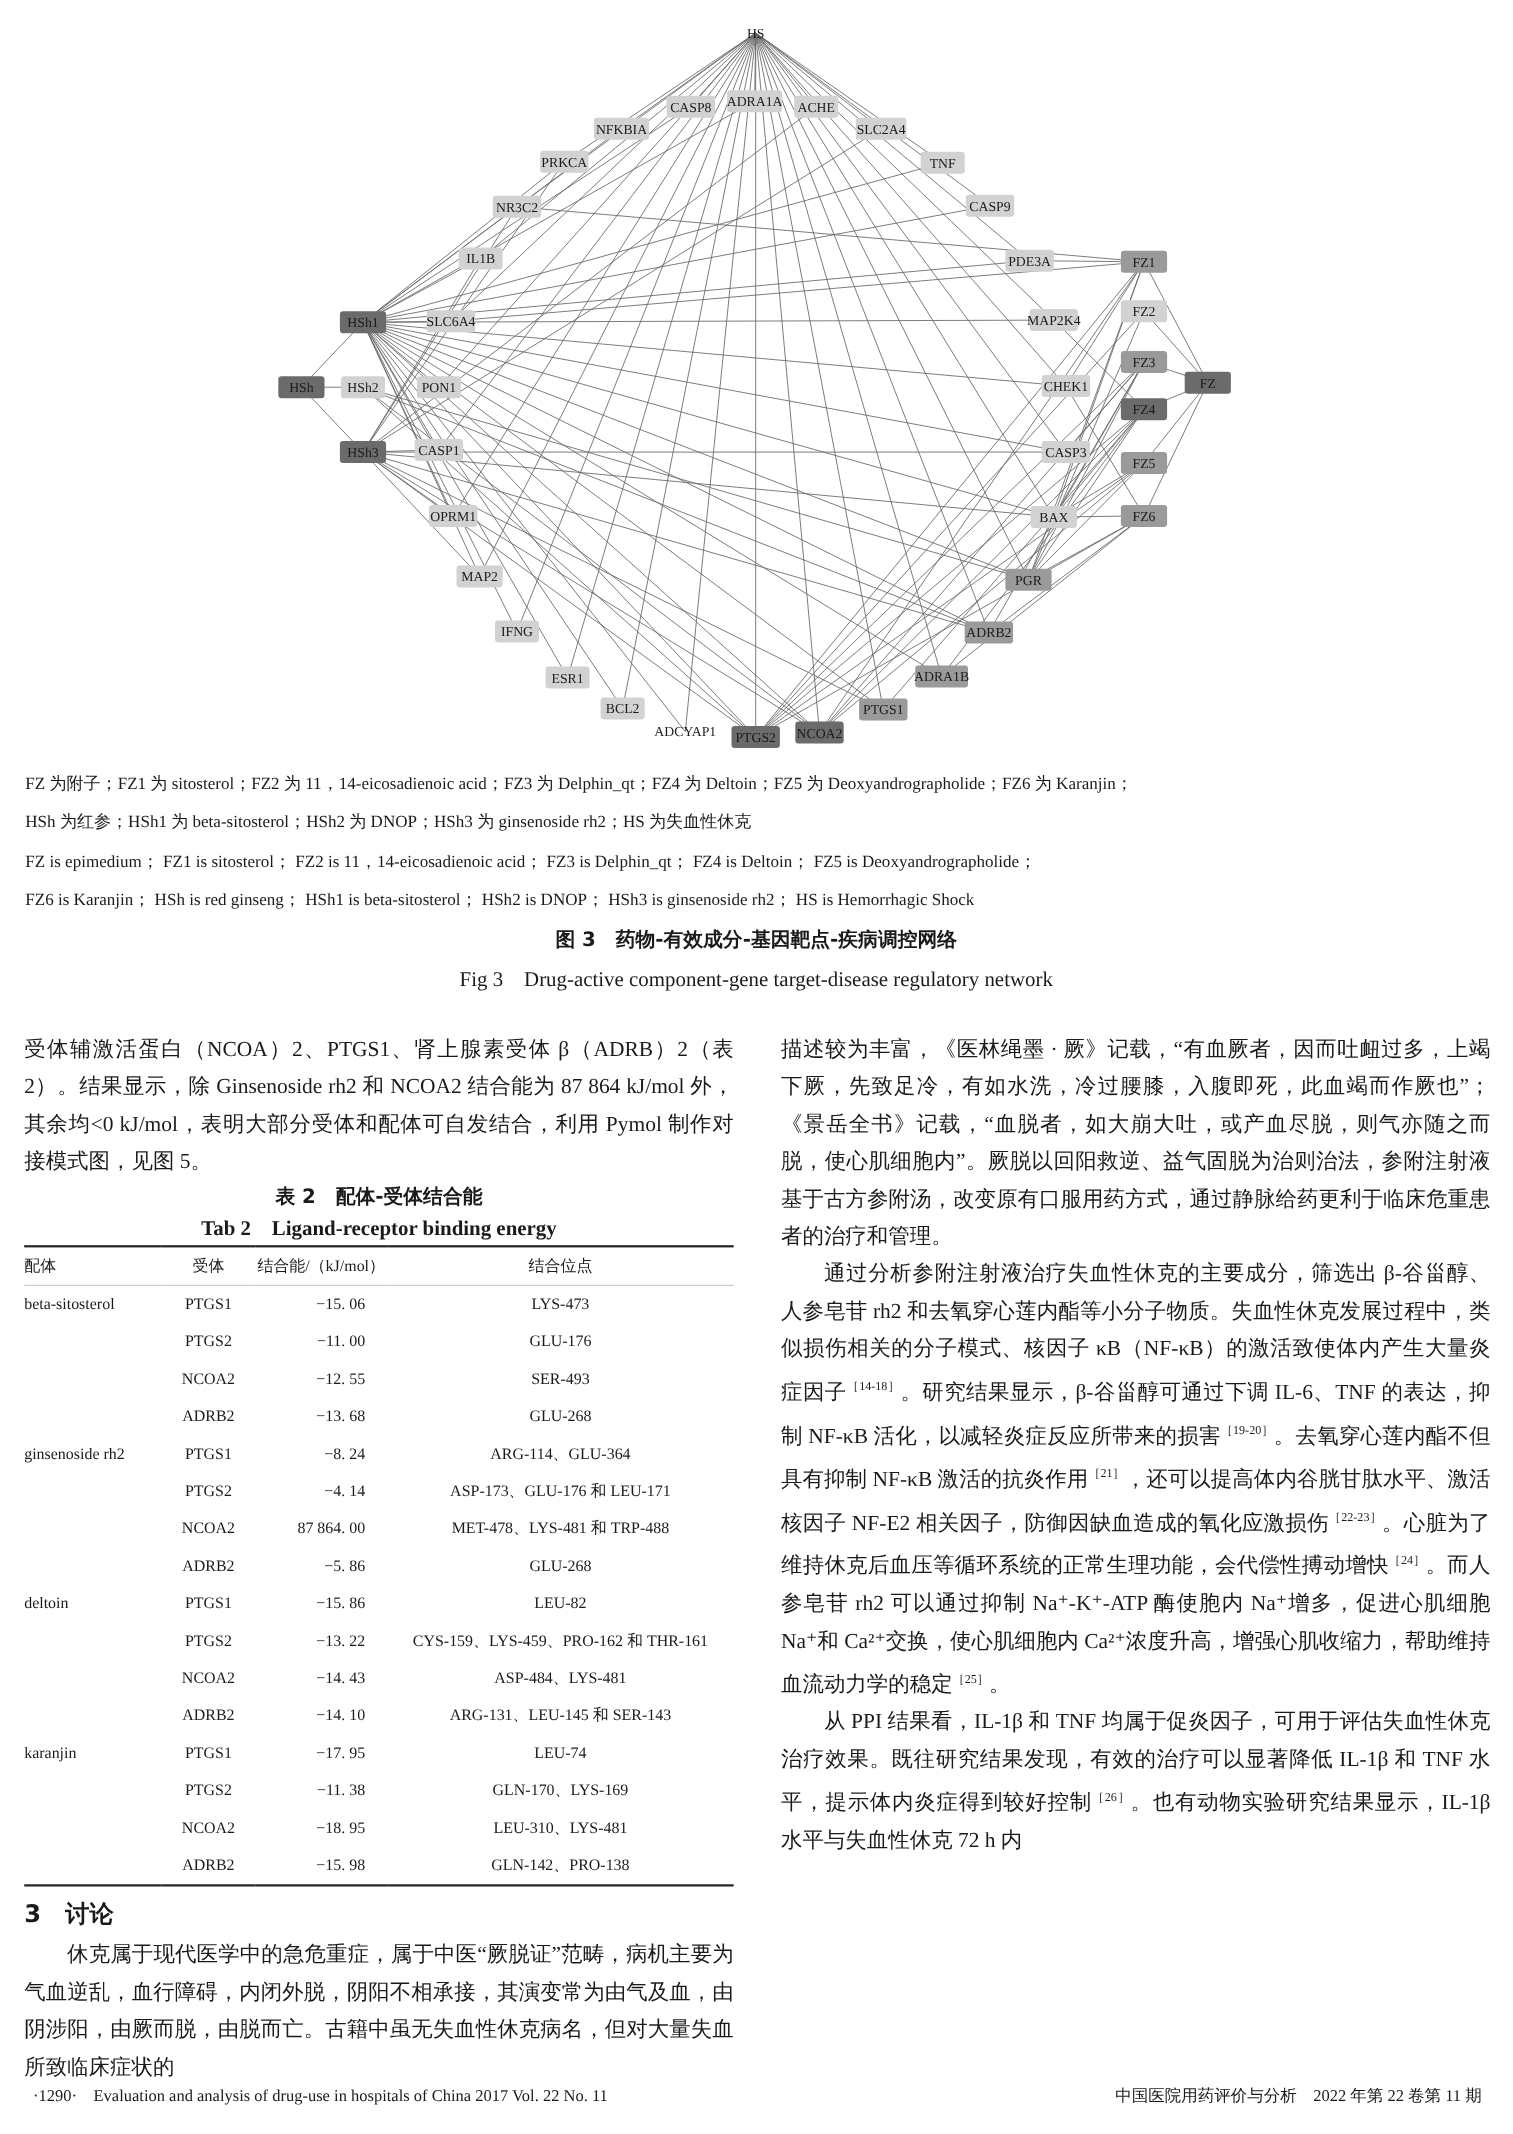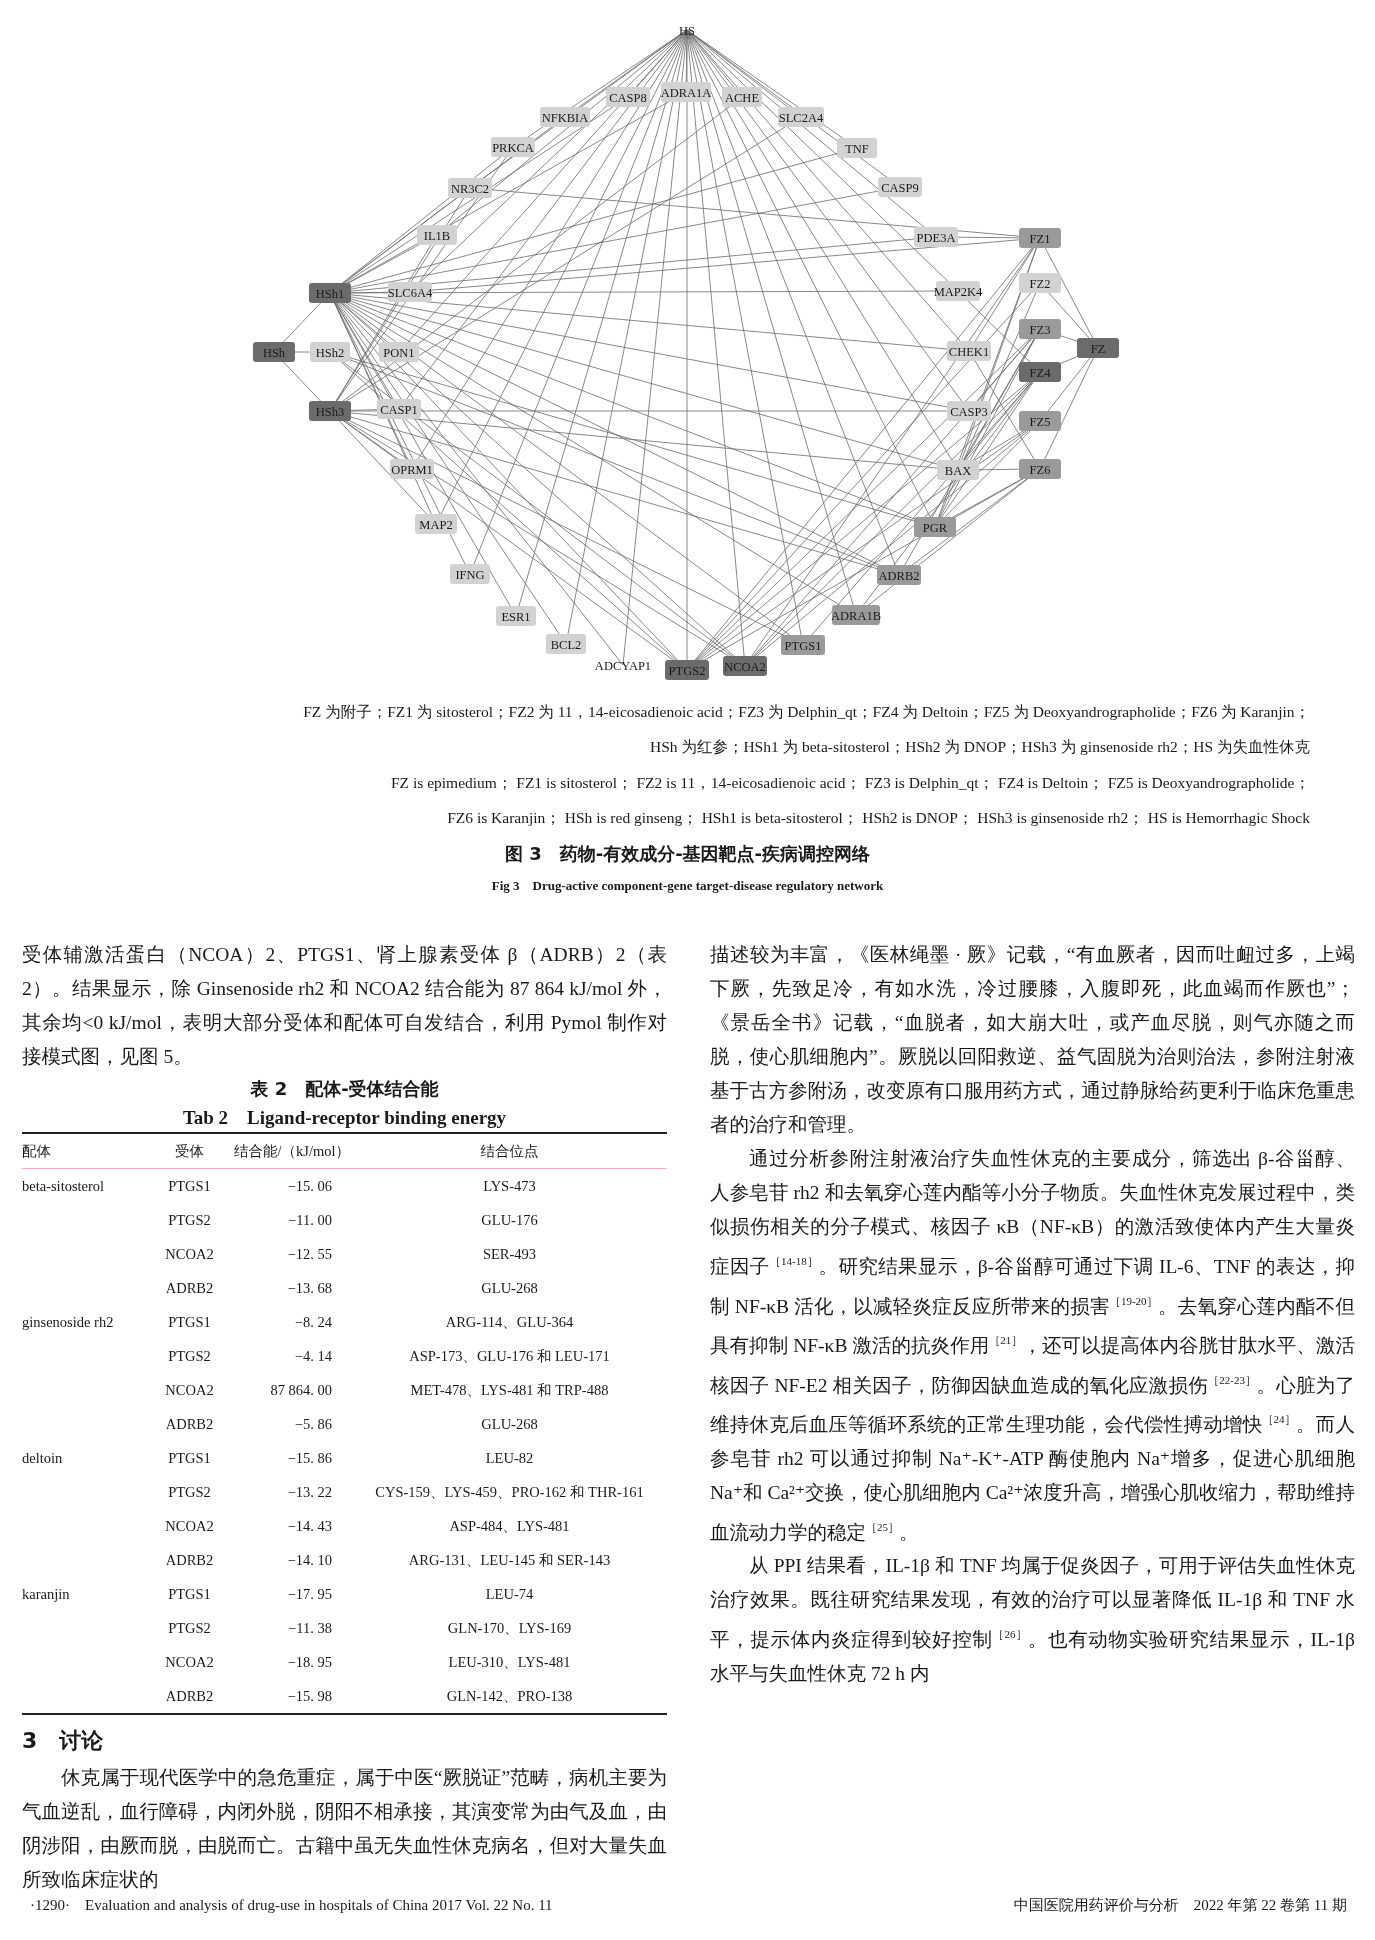--- a/index.html
+++ b/index.html
@@ -1,22 +1,22 @@
 <!DOCTYPE html>
 <html><head>
 <meta charset="utf-8">
 <style>
   html, body { margin:0; padding:0; background:#fff; }
   body { width:1375px; height:1940px; position:relative; overflow:hidden;
          font-family:"Liberation Serif","DejaVu Serif",serif; color:#1a1a1a; }
   #network { position:absolute; left:0; top:0; width:1375px; height:690px; }
   .node-label { font-family:"Liberation Serif",serif; font-size:12.5px; fill:#1a1a1a; }
-  .cap { position:absolute; left:0; width:1310px; text-align:right; font-size:15.5px; white-space:nowrap; }
+  .cap { position:absolute; left:0; width:1310px; text-align:left; font-size:15.5px; white-space:nowrap;padding-left:23px; }
   .figtitle-cn { position:absolute; left:0; width:1375px; text-align:center; font-family:"DejaVu Sans",sans-serif; font-weight:bold; font-size:18px; }
-  .figtitle-en { position:absolute; left:0; width:1375px; text-align:center; font-weight:bold; font-size:13px; }
+  .figtitle-en { position:absolute; left:0; width:1375px; text-align:center; font-weight:normal; font-size:19px; }
   .col { position:absolute; font-size:19.5px; line-height:34px; text-align:justify; }
   .col p { margin:0; }
   .indent { text-indent:2em; }
   .tabtitle-cn { text-align:center; font-family:"DejaVu Sans",sans-serif; font-weight:bold; font-size:18px; line-height:30px; }
   .tabtitle-en { text-align:center; font-weight:bold; font-size:19px; line-height:28px; }
   table.bind { width:645px; border-collapse:collapse; font-size:14.5px; }
   table.bind thead tr { border-top:2px solid #222; border-bottom:1px solid #f9a8d4; }
   table.bind tbody tr:last-child { border-bottom:2px solid #222; }
   table.bind th { font-weight:normal; height:26px; padding:0; }
   table.bind td { height:28.5px; padding:0; }

